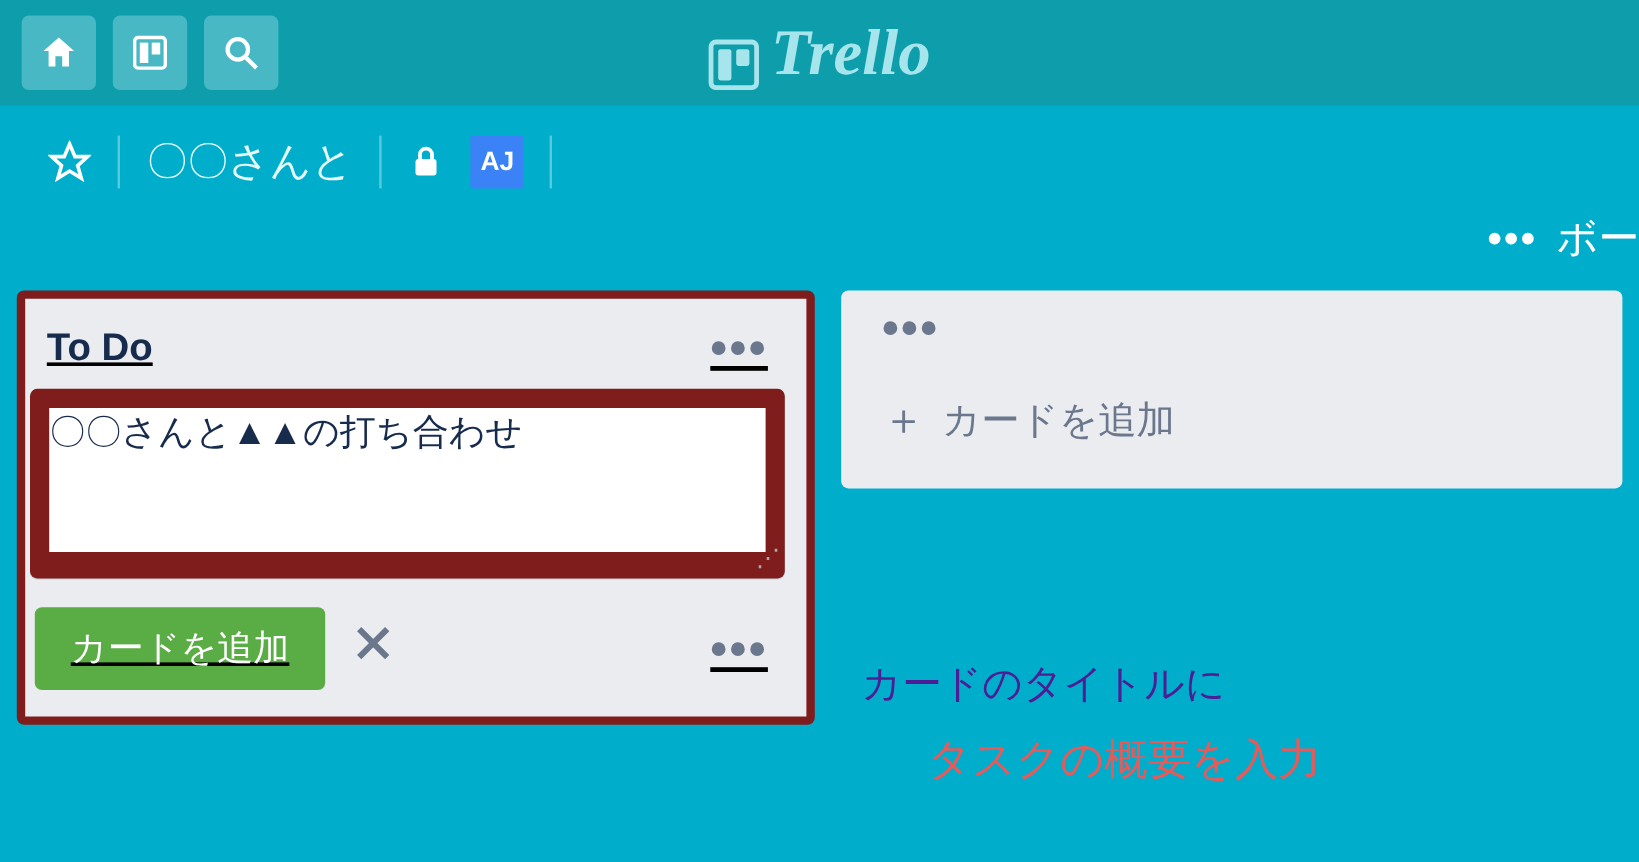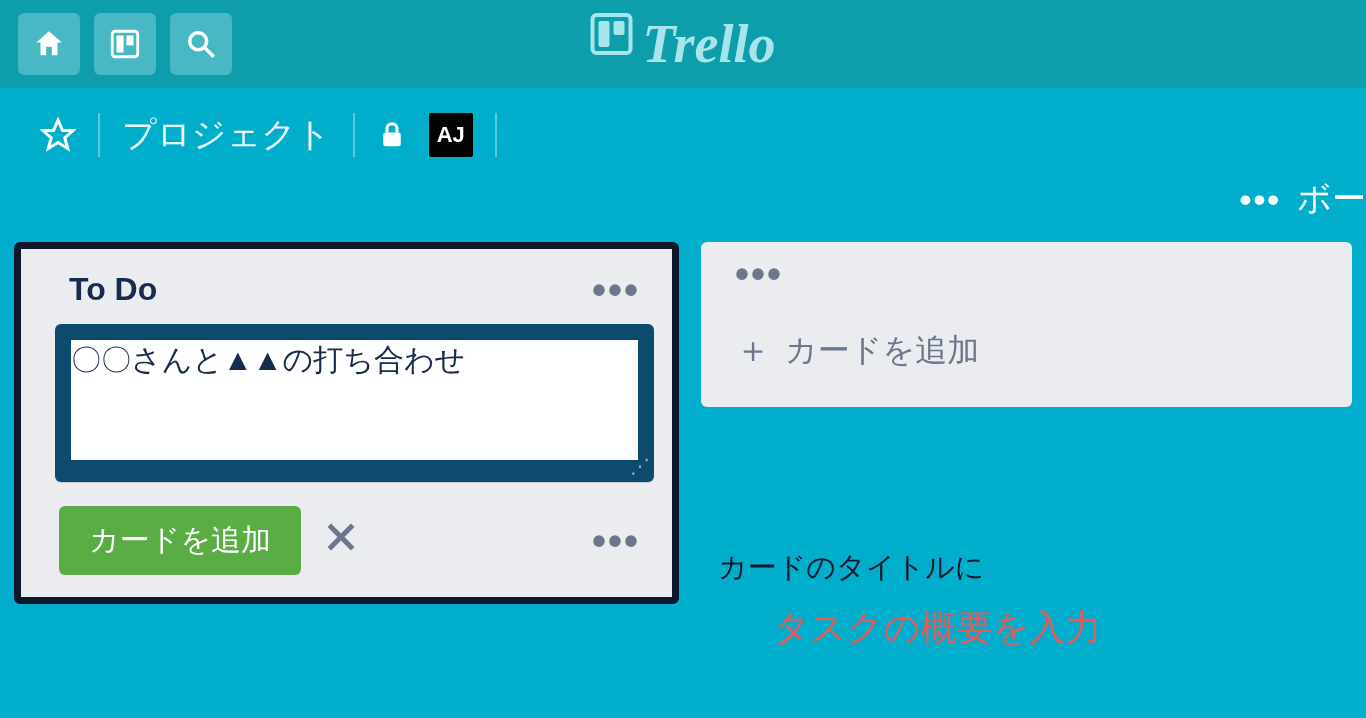--- a/index.html
+++ b/index.html
@@ -26,21 +26,21 @@
   align-items: center;
   justify-content: center;
   cursor: pointer;
 }
 .topbar-btn svg { fill: #fff; }
 .brand {
   position: absolute;
   left: 50%;
   transform: translateX(-50%);
   display: flex;
-  align-items: flex-start;
+  align-items: flex-end;
   gap: 10px;
   color: #a7e5ec;
   font-family: "Brush Script MT", cursive;
   font-size: 54px;
   font-style: italic;
   font-weight: 600;
 }
 .brand-icon {
   width: 42px;
   height: 42px;
@@ -77,21 +77,21 @@
 .hb-text {
   font-size: 34px;
   color: #e8f9fb;
   font-weight: 400;
 }
 .hb-lock { display: flex; align-items: center; gap: 14px; }
 .hb-lock svg { fill: #fff; }
 .avatar {
   width: 44px;
   height: 44px;
-  background: #000000;
+  background: #3b82f6;
   color: #fff;
   font-size: 22px;
   font-weight: 700;
   display: flex;
   align-items: center;
   justify-content: center;
   border-radius: 2px;
 }
 .sub-row {
   display: flex;
@@ -112,22 +112,23 @@
   padding: 10px 14px;
   align-items: flex-start;
 }
 .list {
   background: #ebecf0;
   border-radius: 6px;
   padding: 14px 14px;
   width: 670px;
 }
 .list.highlighted {
-  border: 7px solid #0f172a;
-  padding: 18px 18px 22px 34px;
+  border: 7px solid #7f1d1d;
+  padding: 18px 18px 22px 4px;
+  text-decoration: underline;
 }
 .list-header {
   display: flex;
   justify-content: space-between;
   align-items: center;
   padding: 4px 14px 16px 14px;
 }
 .list-title {
   font-size: 32px;
   font-weight: 600;
@@ -135,21 +136,21 @@
 }
 .list-menu {
   color: #6b778c;
   font-size: 40px;
   font-weight: 700;
   letter-spacing: 2px;
   line-height: 0.5;
   cursor: pointer;
 }
 .card-composer {
-  background: #0c4a6e;
+  background: #7f1d1d;
   border-radius: 6px;
   padding: 16px 16px;
   min-height: 158px;
   position: relative;
   box-shadow: 0 1px 0 rgba(9,30,66,.15);
 }
 .card-composer textarea {
   width: 100%;
   border: none;
   resize: none;
@@ -212,21 +213,21 @@
   padding: 26px 14px 14px 14px;
   cursor: pointer;
 }
 .add-card-link .plus { font-size: 36px; }
 .anno-wrap {
   position: absolute;
   left: 718px;
   top: 548px;
   width: 640px;
 }
-.anno-line1 { color: #0f172a; font-size: 29px; }
+.anno-line1 { color: #4c1d95; font-size: 33px; }
 .anno-line2 { color: #e85a5a; font-size: 36px; margin-left: 55px; margin-top: 16px; }
 </style>
 </head>
 <body>
 
 <div class="topbar">
   <div class="topbar-btn">
     <svg width="34" height="34" viewBox="0 0 24 24">
         <path d="M12 3l9 8h-3v9h-4v-6H10v6H6v-9H3z"></path>
       </svg>
@@ -253,21 +254,21 @@
   </div>
 </div>
 
 <div class="board-header">
   <div class="hb-icon hb-star">
     <svg width="36" height="36" viewBox="0 0 24 24">
         <polygon points="12,2 15,9 22,9 16.5,14 18.5,21 12,17 5.5,21 7.5,14 2,9 9,9"></polygon>
       </svg>
   </div>
   <div class="divider"></div>
-  <div class="hb-text">プロジェクト</div>
+  <div class="hb-text">〇〇さんと</div>
   <div class="divider"></div>
   <div class="hb-lock">
     <svg width="30" height="30" viewBox="0 0 24 24">
         <rect x="5" y="10" width="14" height="11" rx="2"></rect>
         <path d="M8 10V7a4 4 0 018 0v3" fill="none" stroke="#fff" stroke-width="2.5"></path>
       </svg>
   </div>
   <div class="avatar">AJ</div>
   <div class="divider"></div>
 </div>

